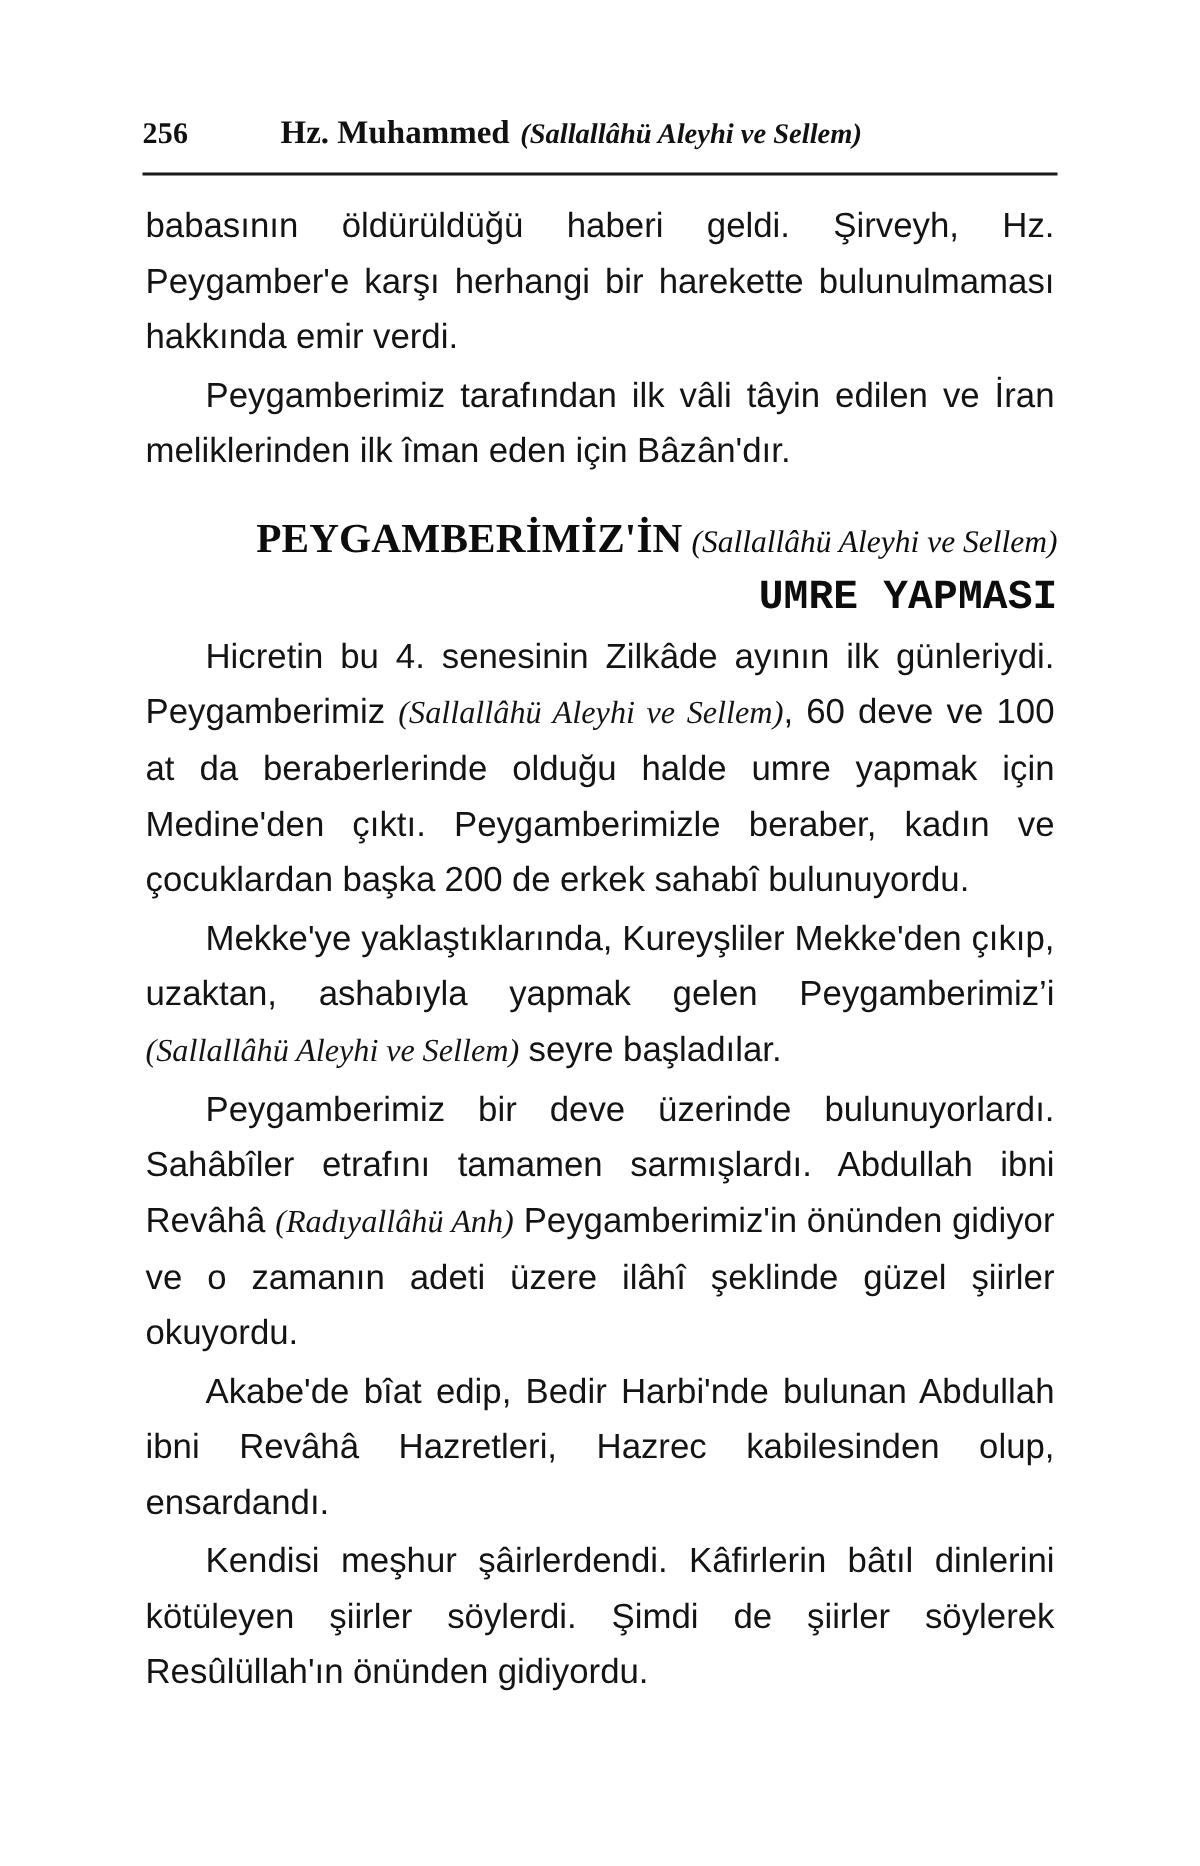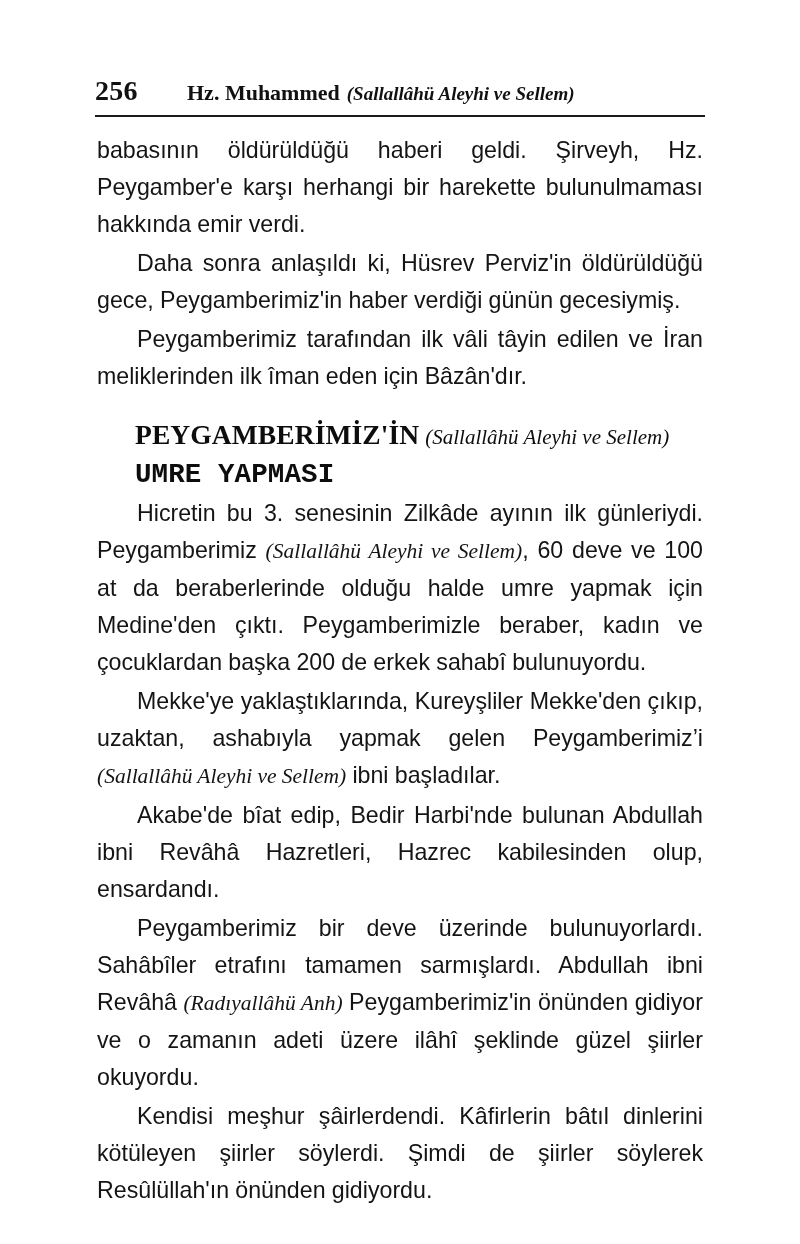--- a/index.html
+++ b/index.html
@@ -28,21 +28,21 @@
   .running-head {
     display: flex;
     align-items: baseline;
     font-family: "Liberation Serif", "DejaVu Serif", serif;
     color: #111111;
     height: 34px;
   }
 
   .folio {
     font-weight: bold;
-    font-size: 28px;
+    font-size: 20px;
     letter-spacing: 0.2px;
     width: 92px;
     flex: 0 0 92px;
   }
 
   .head-title {
     font-size: 22px;
     font-weight: bold;
     white-space: nowrap;
   }
@@ -92,20 +92,21 @@
   
   .section-heading {
     margin: 21px 0 2px 0;
     text-indent: 40px;
     font-family: "Liberation Serif", "DejaVu Serif", serif;
     font-weight: bold;
     font-size: 27.5px;
     line-height: 37px;
     color: #0d0d0d;
     letter-spacing: 0.1px;
+    text-align: right;
   }
 
   .section-heading .hon-head {
     font-weight: normal;
     font-style: italic;
     font-size: 21px;
     letter-spacing: 0;
     margin-left: 6px;
   }
 
@@ -127,41 +128,40 @@
       <span class="head-title">
         <span>Hz. Muhammed</span><span class="honorific">(Sallallâhü Aleyhi ve Sellem)</span>
       </span>
     </div>
     <div class="head-rule"></div>
 
     <div class="body-block">
 
       <p class="para first">babasının öldürüldüğü haberi geldi. Şirveyh, Hz. Peygamber'e karşı herhangi bir harekette bulunulmaması hakkında emir verdi.</p>
 
-      <p class="para">Daha sonra anlaşıldı ki, Hüsrev Perviz'in öldürüldüğü gece, Peygamberimiz'in haber verdiği günün gecesiymiş.</p>
 
 
       <p class="para">Peygamberimiz tarafından ilk vâli tâyin edilen ve İran meliklerinden ilk îman eden için Bâzân'dır.</p>
 
       <div class="section-heading">
         <span>PEYGAMBERİMİZ'İN</span><span class="hon-head">(Sallallâhü Aleyhi ve Sellem)</span>
         <span class="line2">UMRE YAPMASI</span>
       </div>
 
       <p class="para">
-        <span>Hicretin bu 3. senesinin Zilkâde ayının ilk günleriydi. Peygamberimiz </span><span class="hon">(Sallallâhü Aleyhi ve Sellem)</span><span>, 60 deve ve 100 at da beraberlerinde olduğu halde umre yapmak için Medine'den çıktı. Peygamberimizle beraber, kadın ve çocuklardan başka 200 de erkek sahabî bulunuyordu.</span>
+        <span>Hicretin bu 4. senesinin Zilkâde ayının ilk günleriydi. Peygamberimiz </span><span class="hon">(Sallallâhü Aleyhi ve Sellem)</span><span>, 60 deve ve 100 at da beraberlerinde olduğu halde umre yapmak için Medine'den çıktı. Peygamberimizle beraber, kadın ve çocuklardan başka 200 de erkek sahabî bulunuyordu.</span>
       </p>
 
       <p class="para">
-        <span>Mekke'ye yaklaştıklarında, Kureyşliler Mekke'den çıkıp, uzaktan, ashabıyla yapmak gelen Peygamberimiz’i </span><span class="hon">(Sallallâhü Aleyhi ve Sellem)</span><span> ibni başladılar.</span>
+        <span>Mekke'ye yaklaştıklarında, Kureyşliler Mekke'den çıkıp, uzaktan, ashabıyla yapmak gelen Peygamberimiz’i </span><span class="hon">(Sallallâhü Aleyhi ve Sellem)</span><span> seyre başladılar.</span>
       </p>
-
-      <p class="para">Akabe'de bîat edip, Bedir Harbi'nde bulunan Abdullah ibni Revâhâ Hazretleri, Hazrec kabilesinden olup, ensardandı.</p>
 
       <p class="para">
         <span>Peygamberimiz bir deve üzerinde bulunuyorlardı. Sahâbîler etrafını tamamen sarmışlardı. Abdullah ibni Revâhâ </span><span class="hon">(Radıyallâhü Anh)</span><span> Peygamberimiz'in önünden gidiyor ve o zamanın adeti üzere ilâhî şeklinde güzel şiirler okuyordu.</span>
       </p>
+
+      <p class="para">Akabe'de bîat edip, Bedir Harbi'nde bulunan Abdullah ibni Revâhâ Hazretleri, Hazrec kabilesinden olup, ensardandı.</p>
 
       <p class="para">Kendisi meşhur şâirlerdendi. Kâfirlerin bâtıl dinlerini kötüleyen şiirler söylerdi. Şimdi de şiirler söylerek Resûlüllah'ın önünden gidiyordu.</p>
 
     </div>
   </div>
 </div>
 
 </body></html>

